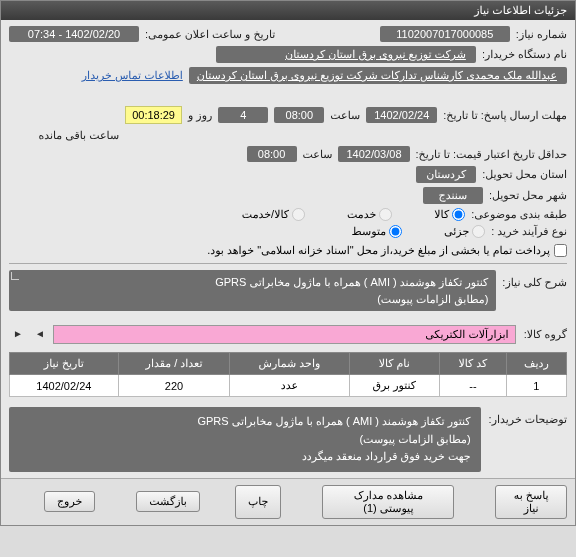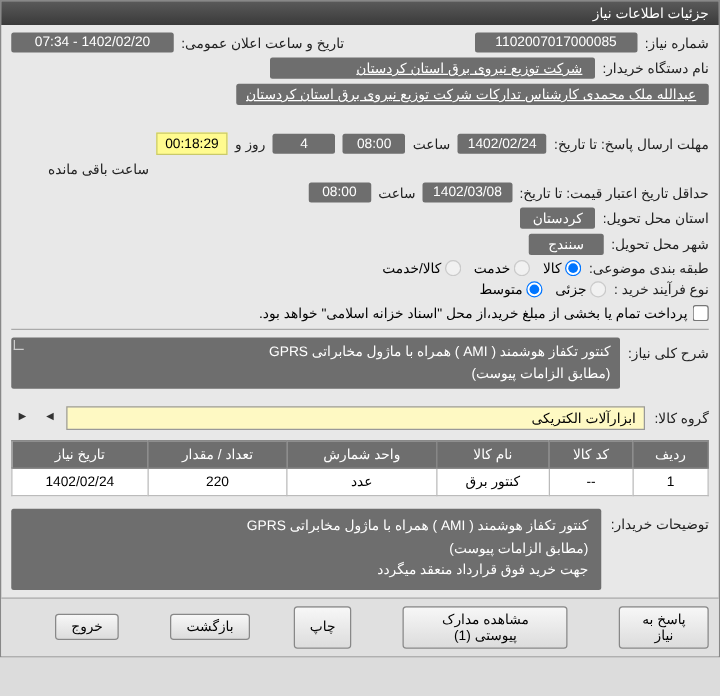--- a/index.html
+++ b/index.html
@@ -46,21 +46,21 @@
 .link { color: #2a5db0; text-decoration: underline; font-size: 11px; }
 .timer {
   background: #fffb8f;
   color: #000;
   padding: 2px 6px;
   border: 1px solid #c9c96b;
   font-size: 11px;
 }
 .remain { font-size: 11px; color: #222; margin-top: 41px; }
 .radio-set { display: flex; gap: 10px; align-items: center; }
-.radio-set label { display: flex; align-items: center; gap: 3px; font-size: 11px; }
+.radio-set label { display: flex; align-items: center; gap: 3px; font-size: 11px; margin-left: 32px; }
 .checkbox-line { display: flex; align-items: center; gap: 4px; font-size: 11px; margin-left: 10px; }
 hr.sep { border: none; border-top: 1px solid #aaa; margin: 6px 0; }
 .textarea-block {
   background: #6e6e6e;
   color: #fff;
   padding: 4px 8px;
   border-radius: 2px;
   font-size: 11px;
   line-height: 1.5;
   flex: 1;
@@ -77,21 +77,21 @@
   color: #fff;
   padding: 3px 8px;
   font-size: 11px;
   margin: 4px 0;
 }
 .group-row {
   display: flex; align-items: center; gap: 8px;
   padding: 4px 8px;
 }
 .group-field {
-  background: #fef9c3;
+  background: #f9a8d4;
   border: 1px solid #999;
   padding: 2px 6px;
   font-size: 11px;
   flex: 1;
 }
 .icon-btn {
   width: 14px; height: 14px; display: inline-block;
   font-size: 10px; color: #333;
 }
 table.data {
@@ -166,20 +166,21 @@
       <span class="val med">1402/02/20 - 07:34</span>
     </div>
 
     <div class="row">
       <span class="label">نام دستگاه خریدار:</span>
       <span class="val wide">شرکت توزیع نیروی برق استان کردستان</span>
     </div>
 
     <div class="row">
       <span class="val wide" style="min-width:320px">عبدالله ملک محمدی کارشناس تدارکات شرکت توزیع نیروی برق استان کردستان</span>
+      <a href="#" class="link">اطلاعات تماس خریدار</a>
     </div>
 
     <div class="row">
       <span class="label">مهلت ارسال پاسخ: تا تاریخ:</span>
       <span class="val">1402/02/24</span>
       <span class="label">ساعت</span>
       <span class="val sm">08:00</span>
       <span class="val sm">4</span>
       <span class="label">روز و</span>
       <span class="timer">00:18:29</span>

